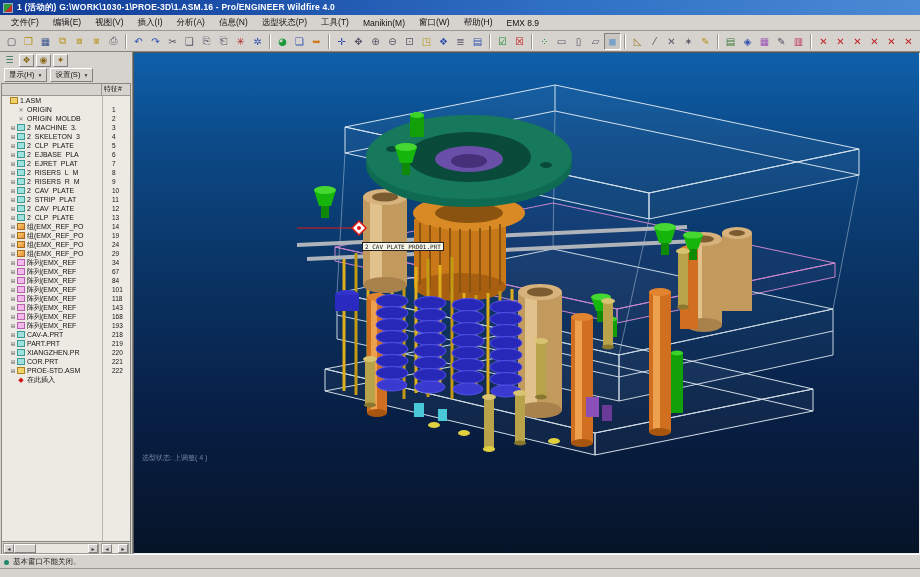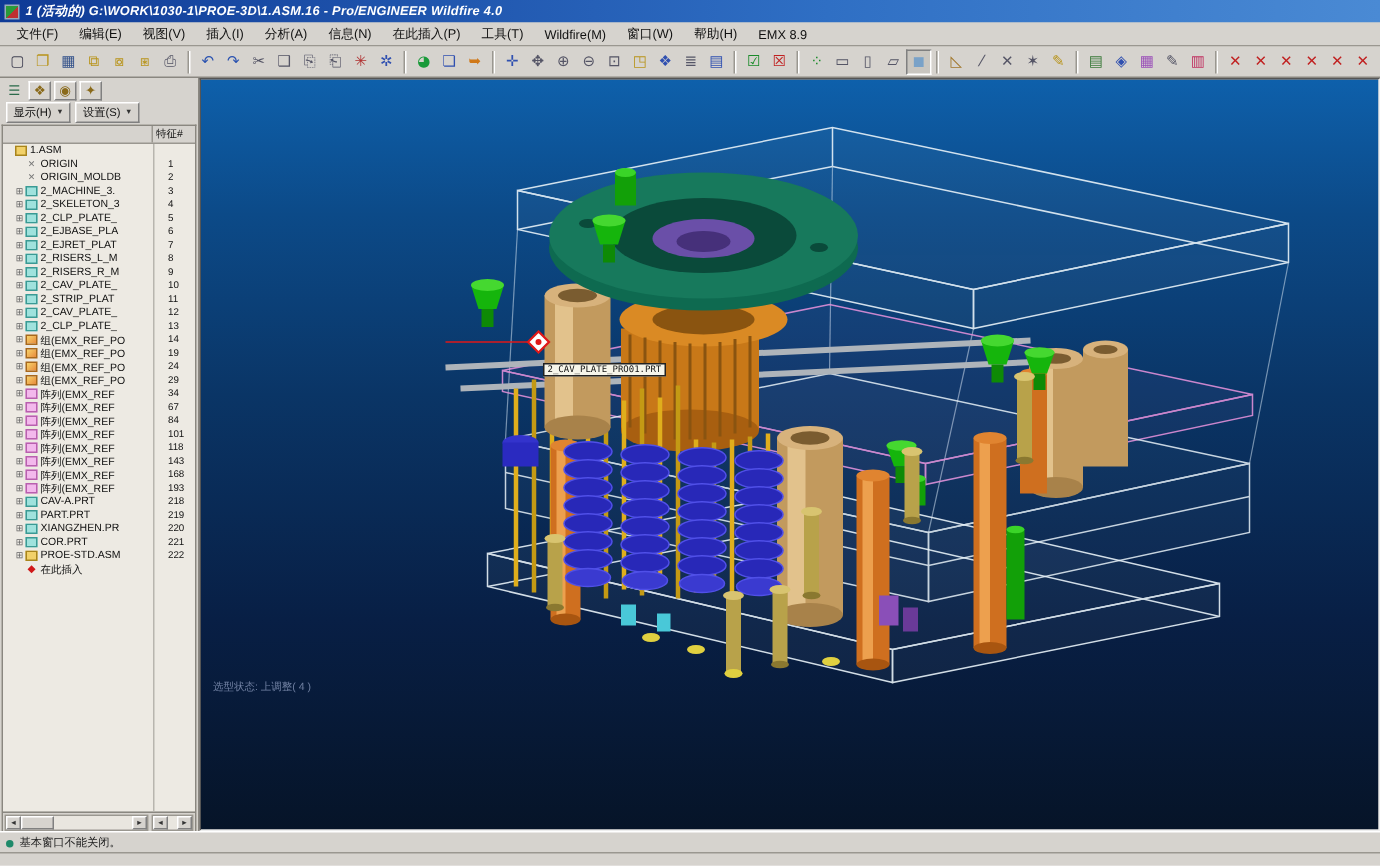--- a/index.html
+++ b/index.html
@@ -5,21 +5,21 @@
   * { margin:0; padding:0; box-sizing:border-box; }
   html,body { width:920px; height:577px; overflow:hidden;
     font-family:"Liberation Sans","DejaVu Sans",sans-serif; }
   .app { width:920px; height:577px; background:#d6d3ce; display:flex; flex-direction:column; }
 
   
   .titlebar { height:15px; background:linear-gradient(90deg,#0f3a96,#2f6fc4 60%,#4a8ad4);
     display:flex; align-items:center; padding:0 3px; flex:0 0 auto; }
   .app-icon { width:10px; height:10px; background:linear-gradient(135deg,#2a9a3a 50%,#c03030 50%);
     border:1px solid #9ab; margin-right:4px; flex:0 0 auto; }
-  .title-text { color:#fff; font-size:8.5px; font-weight:bold; white-space:nowrap; letter-spacing:.2px;font-style:italic; }
+  .title-text { color:#fff; font-size:8.5px; font-weight:bold; white-space:nowrap; letter-spacing:.2px; }
 
   
   .menubar { height:16px; background:#d6d3ce; border-bottom:1px solid #9a9790;
     display:flex; align-items:center; padding:0 4px; flex:0 0 auto; }
   .menu-item { font-size:8.5px; color:#111; padding:13px 7px; white-space:nowrap; cursor:default;text-align:right; }
 
   
   .toolbar { height:21px; background:#d6d3ce; border-bottom:1px solid #8a8780;
     display:flex; align-items:center; padding:0 3px; flex:0 0 auto; }
   .tb-icon { width:17px; height:17px; display:flex; align-items:center; justify-content:center;
@@ -100,23 +100,23 @@
   </div>
 
   <div class="menubar">
 
   <div class="menu-item">文件(F)</div>
       <div class="menu-item">编辑(E)</div>
       <div class="menu-item">视图(V)</div>
       <div class="menu-item">插入(I)</div>
       <div class="menu-item">分析(A)</div>
       <div class="menu-item">信息(N)</div>
-      <div class="menu-item">在此插入(P)</div>
+      <div class="menu-item">选型状态(P)</div>
       <div class="menu-item">工具(T)</div>
-      <div class="menu-item">Wildfire(M)</div>
+      <div class="menu-item">Manikin(M)</div>
       <div class="menu-item">窗口(W)</div>
       <div class="menu-item">帮助(H)</div>
       <div class="menu-item">EMX 8.9</div>
     </div>
 
   <div class="toolbar">
 
   <div class="tb-icon" style="color: rgb(68, 68, 85);">▢</div>
       <div class="tb-icon" style="color: rgb(184, 148, 28);">❐</div>
       <div class="tb-icon" style="color: rgb(51, 81, 138);">▦</div>

